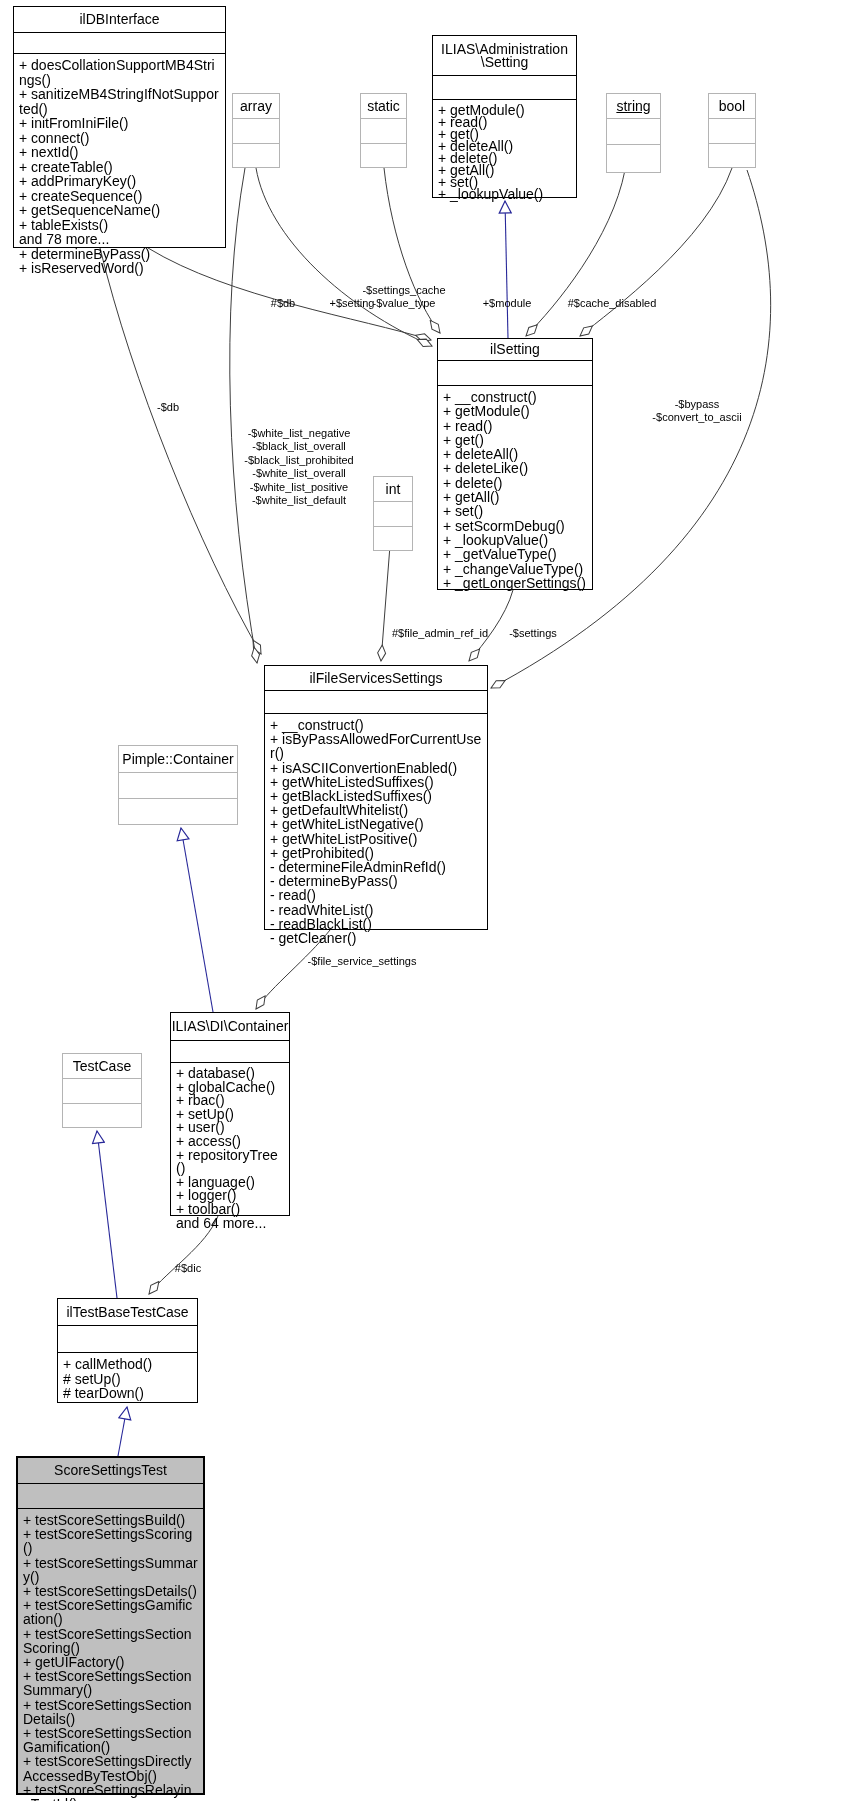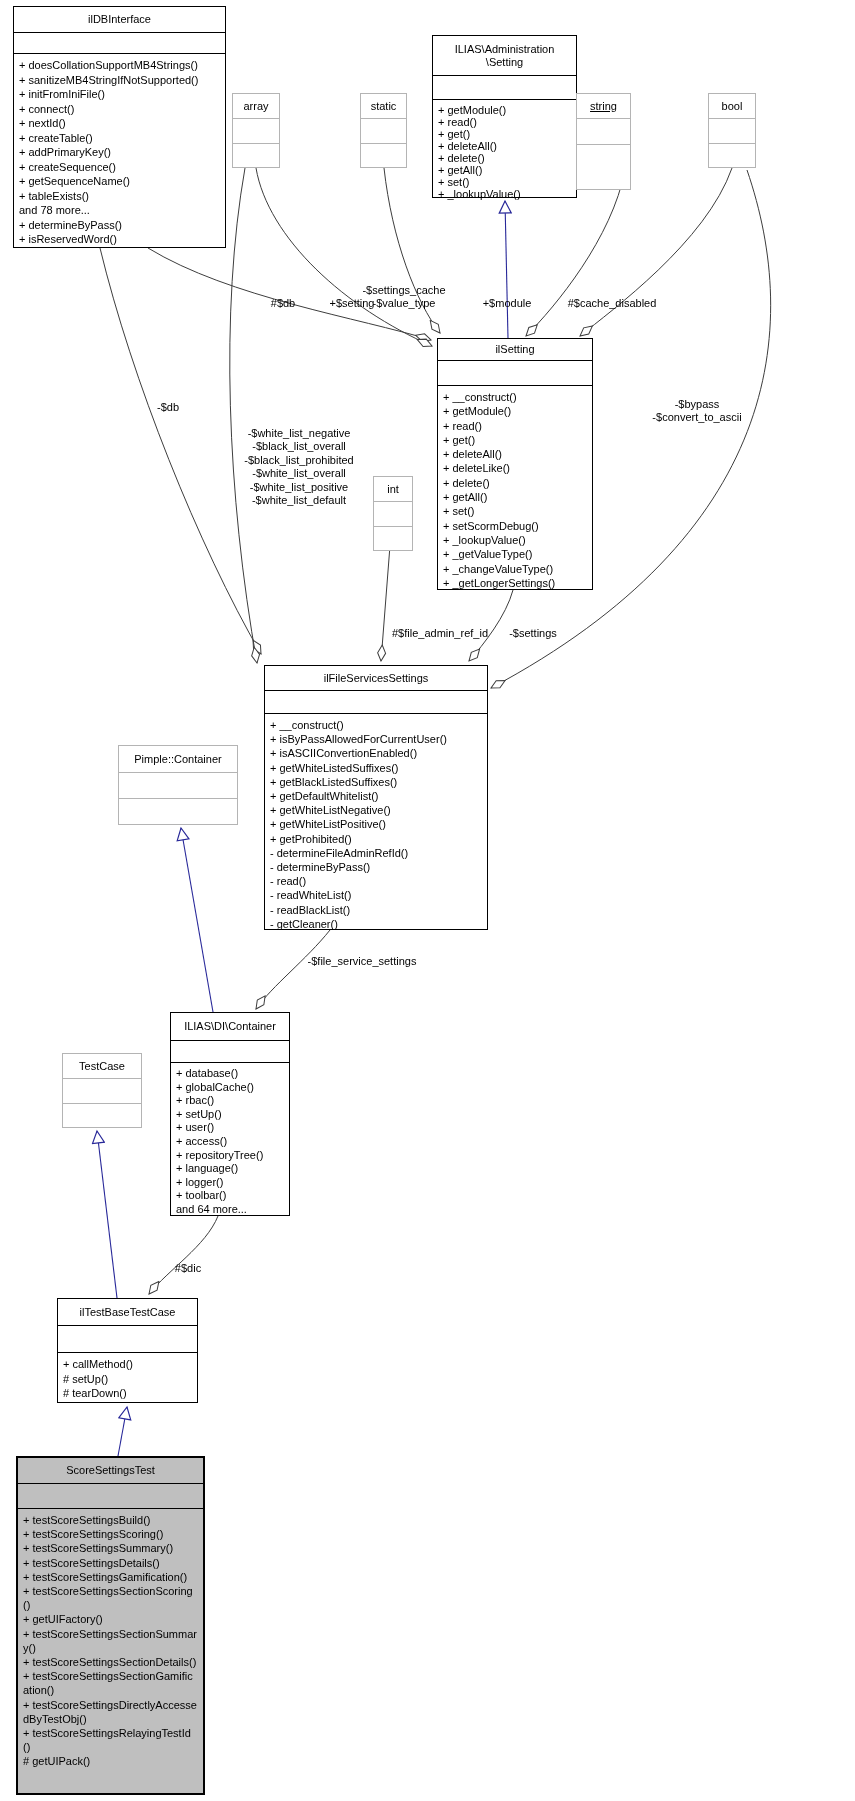--- a/index.html
+++ b/index.html
@@ -1,20 +1,20 @@
 <!DOCTYPE html>
 <html><head>
 <meta charset="utf-8">
 <style>
   * { margin:0; padding:0; box-sizing:border-box; }
   html,body { background:#ffffff; }
   body { font-family:"Liberation Sans", sans-serif; color:#000; }
   #canvas { position:relative; width:855px; height:1801px; background:#ffffff; overflow:hidden; }
   #edges { position:absolute; left:0; top:0; }
-  .class-box { position:absolute; background:#ffffff; border:1px solid #000; font-size:11px; color:#000; }
+  .class-box { position:absolute; background:#ffffff; border:1px solid #000; font-size:14px; color:#000; }
   .class-box.undoc { border-color:#b4b4b4; }
   .class-box.highlight { background:#bfbfbf; border:2px solid #000; }
   .sec-title { display:flex; flex-direction:column; justify-content:center; align-items:center;
                border-bottom:1px solid #000; text-align:center; line-height:13px; overflow:hidden; }
   .sec-attrs { border-bottom:1px solid #000; }
   .undoc .sec-title, .undoc .sec-attrs { border-color:#b4b4b4; }
   .sec-methods { padding:4px 5px 16px 5px; overflow:hidden; word-break:break-all; line-height:14px; }
   .member { white-space:normal; }
   .edge-label { position:absolute; transform:translateX(-50%); text-align:center;
                 font-size:11px; line-height:13.5px; white-space:nowrap; }
@@ -102,21 +102,21 @@
         <div class="member">+ getModule()</div>
         <div class="member">+ read()</div>
         <div class="member">+ get()</div>
         <div class="member">+ deleteAll()</div>
         <div class="member">+ delete()</div>
         <div class="member">+ getAll()</div>
         <div class="member">+ set()</div>
         <div class="member">+ _lookupValue()</div>
       </div>
     </div>
-    <div class="class-box undoc" style="left: 576px; top: 93px; width: 55px; height: 97px; text-decoration: underline;">
+    <div class="class-box undoc" style="left: 606px; top: 93px; width: 55px; height: 80px; text-decoration: underline;">
       <div class="sec-title" style="height: 25px;">
         <div>string</div>
       </div>
       <div class="sec-attrs" style="height: 26px;"></div>
       <div class="sec-methods"></div>
     </div>
     <div class="class-box undoc" style="left: 708px; top: 93px; width: 48px; height: 75px;">
       <div class="sec-title" style="height: 25px;">
         <div>bool</div>
       </div>

